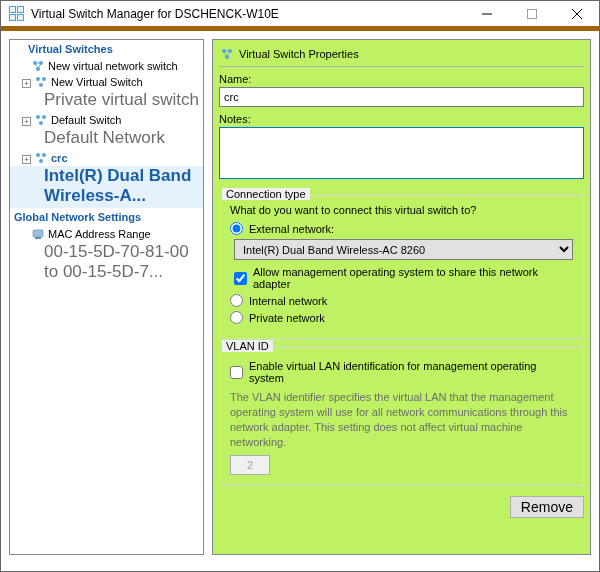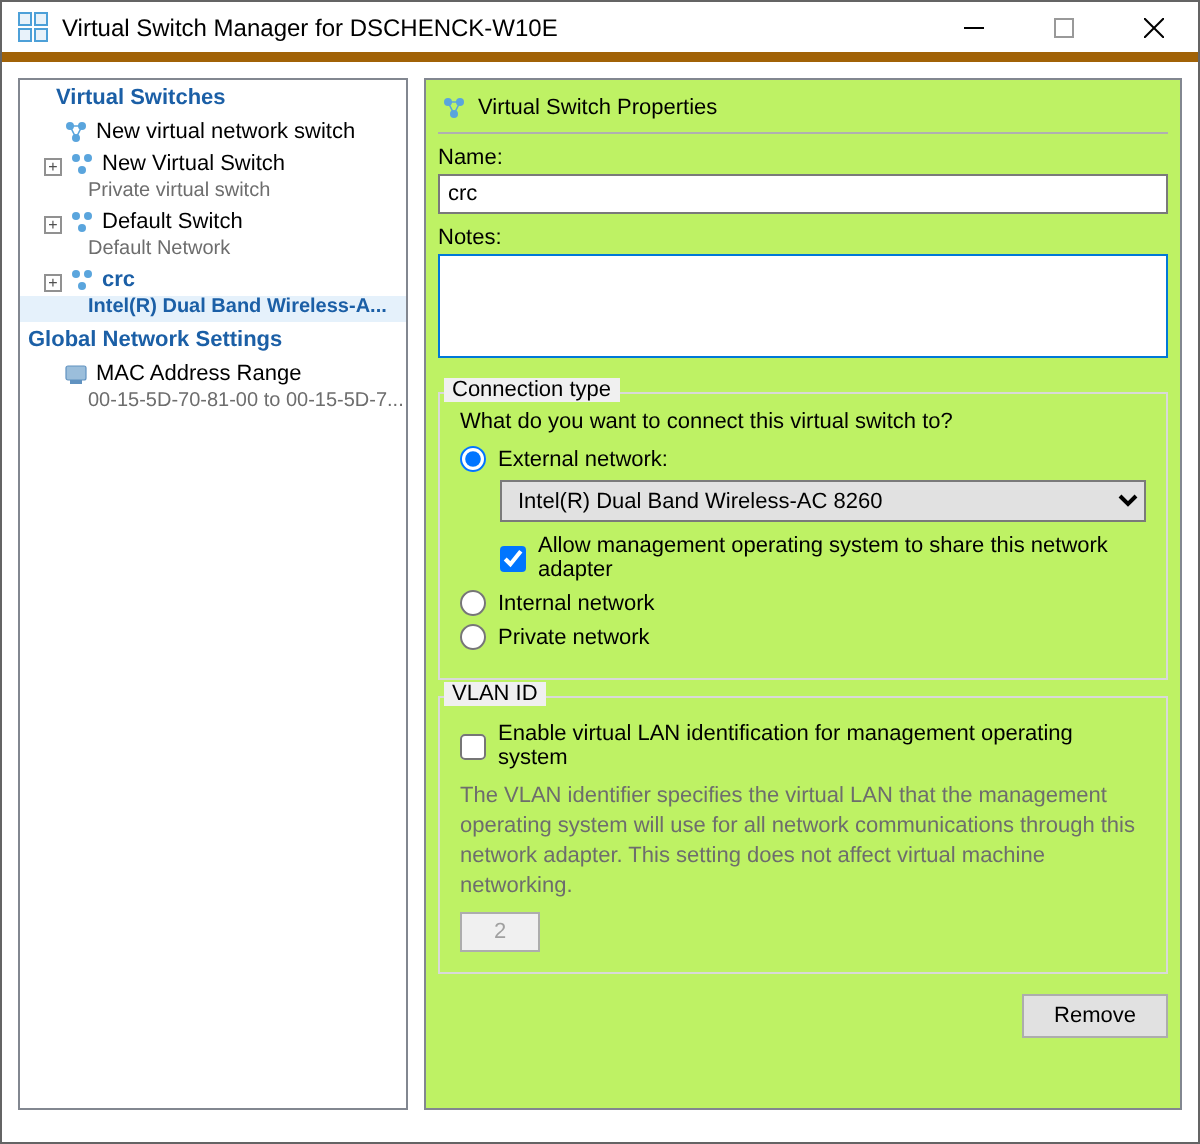--- a/index.html
+++ b/index.html
@@ -15,42 +15,42 @@
 .win-controls { display: flex; height: 100%; }
 .win-btn { width: 45px; display: flex; align-items: center; justify-content: center; cursor: pointer; }
 .win-btn svg { width: 10px; height: 10px; }
 .body { flex: 1; display: flex; padding: 8px 8px 16px 8px; gap: 8px; overflow: hidden; }
 .left-panel { width: 195px; border: 1px solid #828790; background: #fff; overflow: hidden; }
 .tree { font-size: 11px; }
 .tree-header { color: #1b5fa6; font-weight: 600; padding: 3px 4px 3px 18px; cursor: pointer; }
 .tree-header.sub { padding-left: 4px; }
 .tree-item { padding: 2px 4px 2px 22px; cursor: pointer; display: flex; align-items: flex-end; gap: 4px; }
 .tree-item.exp { padding-left: 12px; }
-.tree-sub { color: #6d6d6d; padding-left: 34px; font-size: 10px; padding-top: 0; padding-bottom: 2px; }
+.tree-sub { color: #6d6d6d; padding-left: 34px; font-size: 17px; padding-top: 0; padding-bottom: 2px; }
 .tree-item.sel .lbl { color: #1b5fa6; font-weight: 600; }
 .tree-sub.sel { color: #1b5fa6; font-weight: 700; background: #e5f1fb; padding-right: 4px; }
 .expander { width: 9px; height: 9px; border: 1px solid #919191; display: inline-flex; align-items: center; justify-content: center; font-size: 8px; line-height: 1; color: #505050; background: #fff; }
 .net-icon { width: 12px; height: 12px; }
 .right-panel { flex: 1; border: 1px solid #828790; background: #bef264; display: flex; flex-direction: column; padding: 4px 6px; overflow: hidden; }
 .props-header { display: flex; align-items: center; gap: 6px; border-bottom: 1px solid #b0b0b0; padding: 4px 0 6px 2px; margin-bottom: 6px; }
 .props-header-text { font-size: 11px; }
 .form-row { margin-bottom: 6px; }
 .form-label { font-size: 11px; margin-bottom: 2px; display: block; }
 .text-input { width: 100%; border: 1px solid #7a7a7a; background: #fff; font-family: inherit; font-size: 11px; padding: 2px 4px; height: 20px; }
 .notes-area { width: 100%; height: 52px; border: 1px solid #0078d7; background: #fff; font-family: inherit; font-size: 11px; padding: 2px 4px; resize: none; }
 .groupbox { border: 1px solid #d9d9d9; margin-top: 8px; padding: 8px 10px 10px 10px; position: relative; }
 .groupbox-title { position: absolute; top: -8px; left: 2px; background: #f0f0f0; padding: 0 4px; font-size: 11px; }
 .group-question { margin-bottom: 6px; }
 .radio-row, .check-row { display: flex; align-items: center; gap: 6px; margin: 4px 0; font-size: 11px; }
-.indent { margin-left: 20px; margin-top: 4px; margin-bottom: 4px; }
+.indent { margin-left: 4px; margin-top: 4px; margin-bottom: 4px; }
 .select { width: 100%; height: 21px; border: 1px solid #7a7a7a; background: #e1e1e1; font-family: inherit; font-size: 11px; padding: 0 4px; }
 .disabled-text { color: #6d6d6d; margin-top: 6px; line-height: 1.35; }
 .small-input { width: 40px; height: 20px; border: 1px solid #adadad; background: #f0f0f0; color: #a0a0a0; text-align: center; font-family: inherit; font-size: 11px; margin-top: 6px; }
 .remove-row { display: flex; justify-content: flex-end; margin-top: 10px; }
-.btn { min-width: 73px; height: 22px; border: 1px solid #adadad; background: #e1e1e1; font-family: inherit; font-size: 11px; cursor: pointer; padding: 0 10px; }
+.btn { min-width: 73px; height: 22px; border: 1px solid #adadad; background: #e1e1e1; font-family: inherit; font-size: 14px; cursor: pointer; padding: 0 10px; }
 .btn.primary { border: 1px solid #0078d7; outline: 1px solid #0078d7; outline-offset: -2px; }
 .footer { height: 38px; display: flex; align-items: center; justify-content: flex-end; gap: 6px; padding: 0 8px; border-top: 0; }
 input[type="radio"], input[type="checkbox"] { width: 13px; height: 13px; margin: 0; }
 </style>
 </head>
 <body>
 
 <div class="window">
   <div class="titlebar">
     <div class="title-icon">

